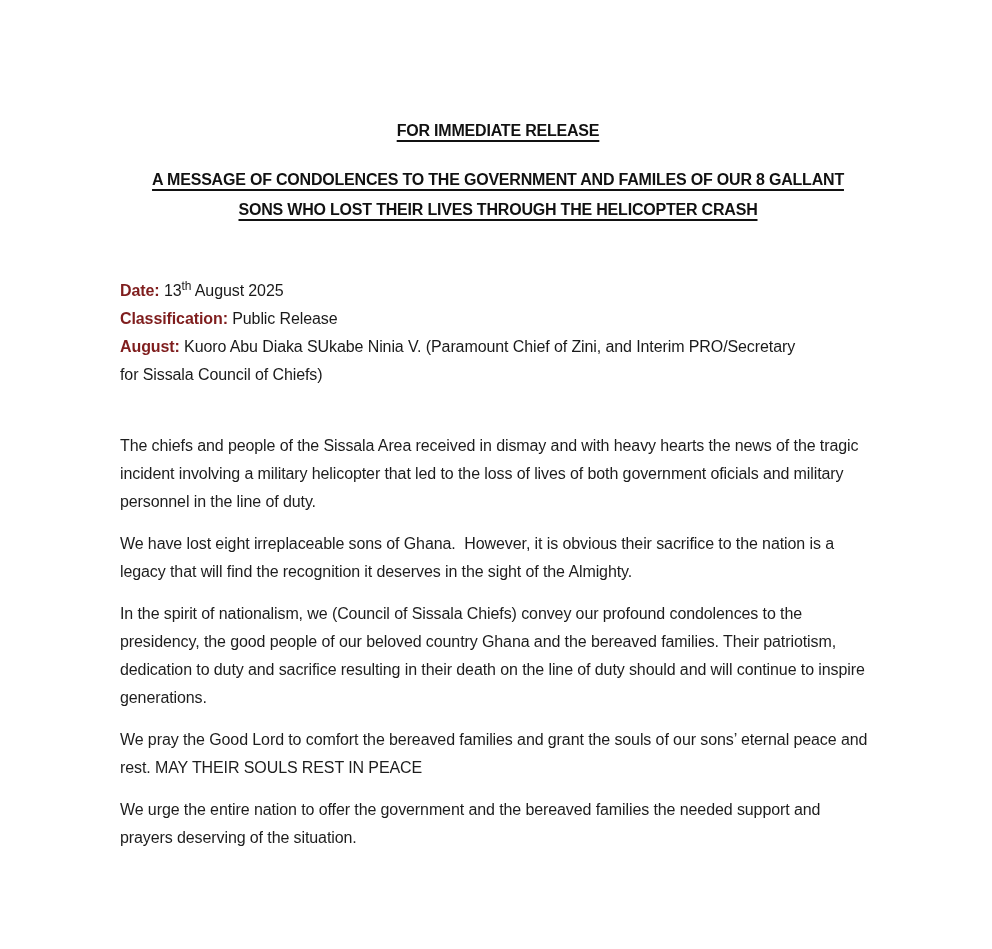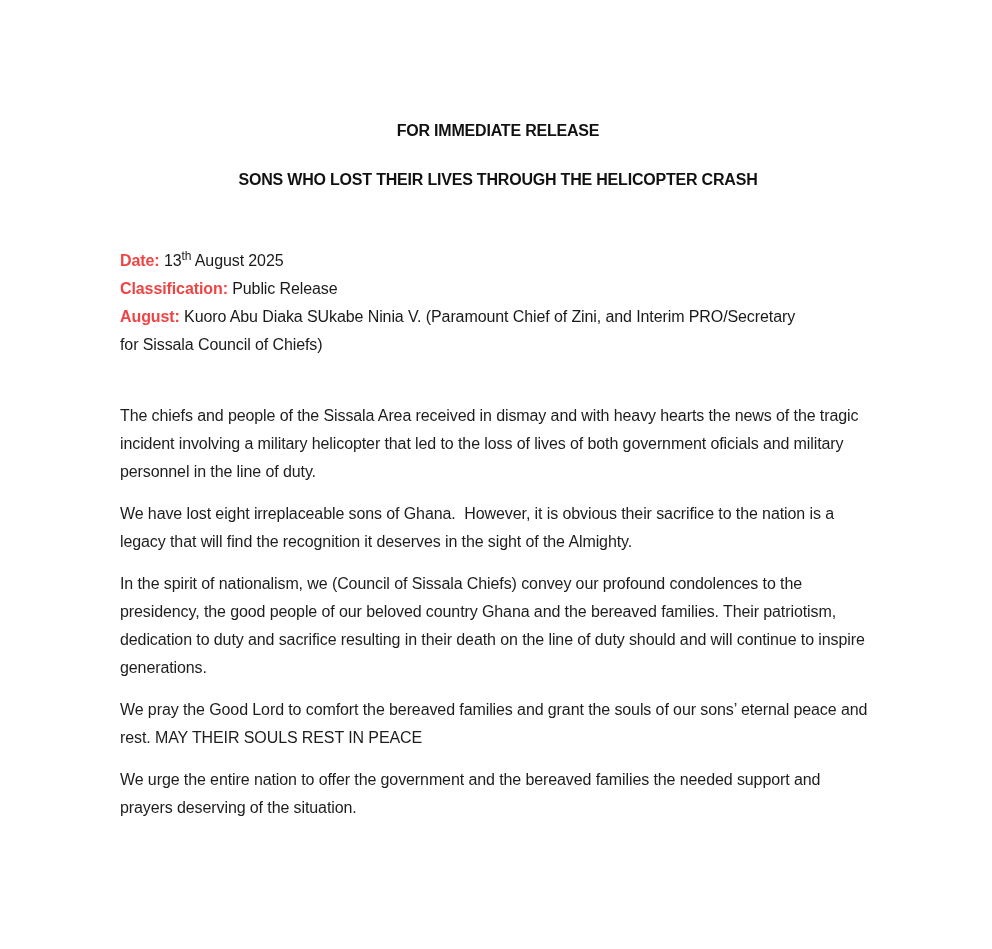--- a/index.html
+++ b/index.html
@@ -25,20 +25,21 @@
   .release-line {
     text-align: center;
     font-size: 16px;
     font-weight: 700;
     line-height: 20px;
     letter-spacing: -0.2px;
     color: #111111;
   }
   .release-line .u,
   .doc-title .u {
+    text-decoration: underline;
     text-decoration-thickness: 2px;
     text-underline-offset: 4px;
   }
   .doc-title {
     margin-top: 24px;
     text-align: center;
     font-size: 16px;
     font-weight: 700;
     line-height: 30px;
     letter-spacing: -0.2px;
@@ -46,21 +47,21 @@
   }
   
   .meta {
     margin-top: 52px;
     font-size: 16px;
     line-height: 28px;
     letter-spacing: -0.1px;
   }
   .meta .label {
     font-weight: 700;
-    color: #ef4444;
+    color: #7f1d1d;
   }
   .meta-signed {
     max-width: 690px; 
   }
   sup.ord {
     font-size: 12px;
     vertical-align: super;
     line-height: 0;
   }
   
@@ -78,20 +79,21 @@
 </style>
 </head>
 <body>
 
 <div class="page">
   <div class="content">
 
     <div class="release-line"><span class="u">FOR IMMEDIATE RELEASE</span></div>
 
     <div class="doc-title">
+      <div><span class="u">A MESSAGE OF CONDOLENCES TO THE GOVERNMENT AND FAMILES OF OUR 8 GALLANT</span></div>
       <div><span class="u">SONS WHO LOST THEIR LIVES THROUGH THE HELICOPTER CRASH</span></div>
     </div>
 
     <div class="meta">
       <div class="meta-date"><span class="label">Date:</span> <span>13</span><sup class="ord">th</sup><span> August 2025</span></div>
 
       <div class="meta-classification"><span class="label">Classification:</span> <span>Public Release</span></div>
 
       <div class="meta-signed"><span class="label">August:</span> <span>Kuoro Abu Diaka SUkabe Ninia V. (Paramount Chief of Zini, and Interim PRO/Secretary for Sissala Council of Chiefs)</span></div>
     </div>

